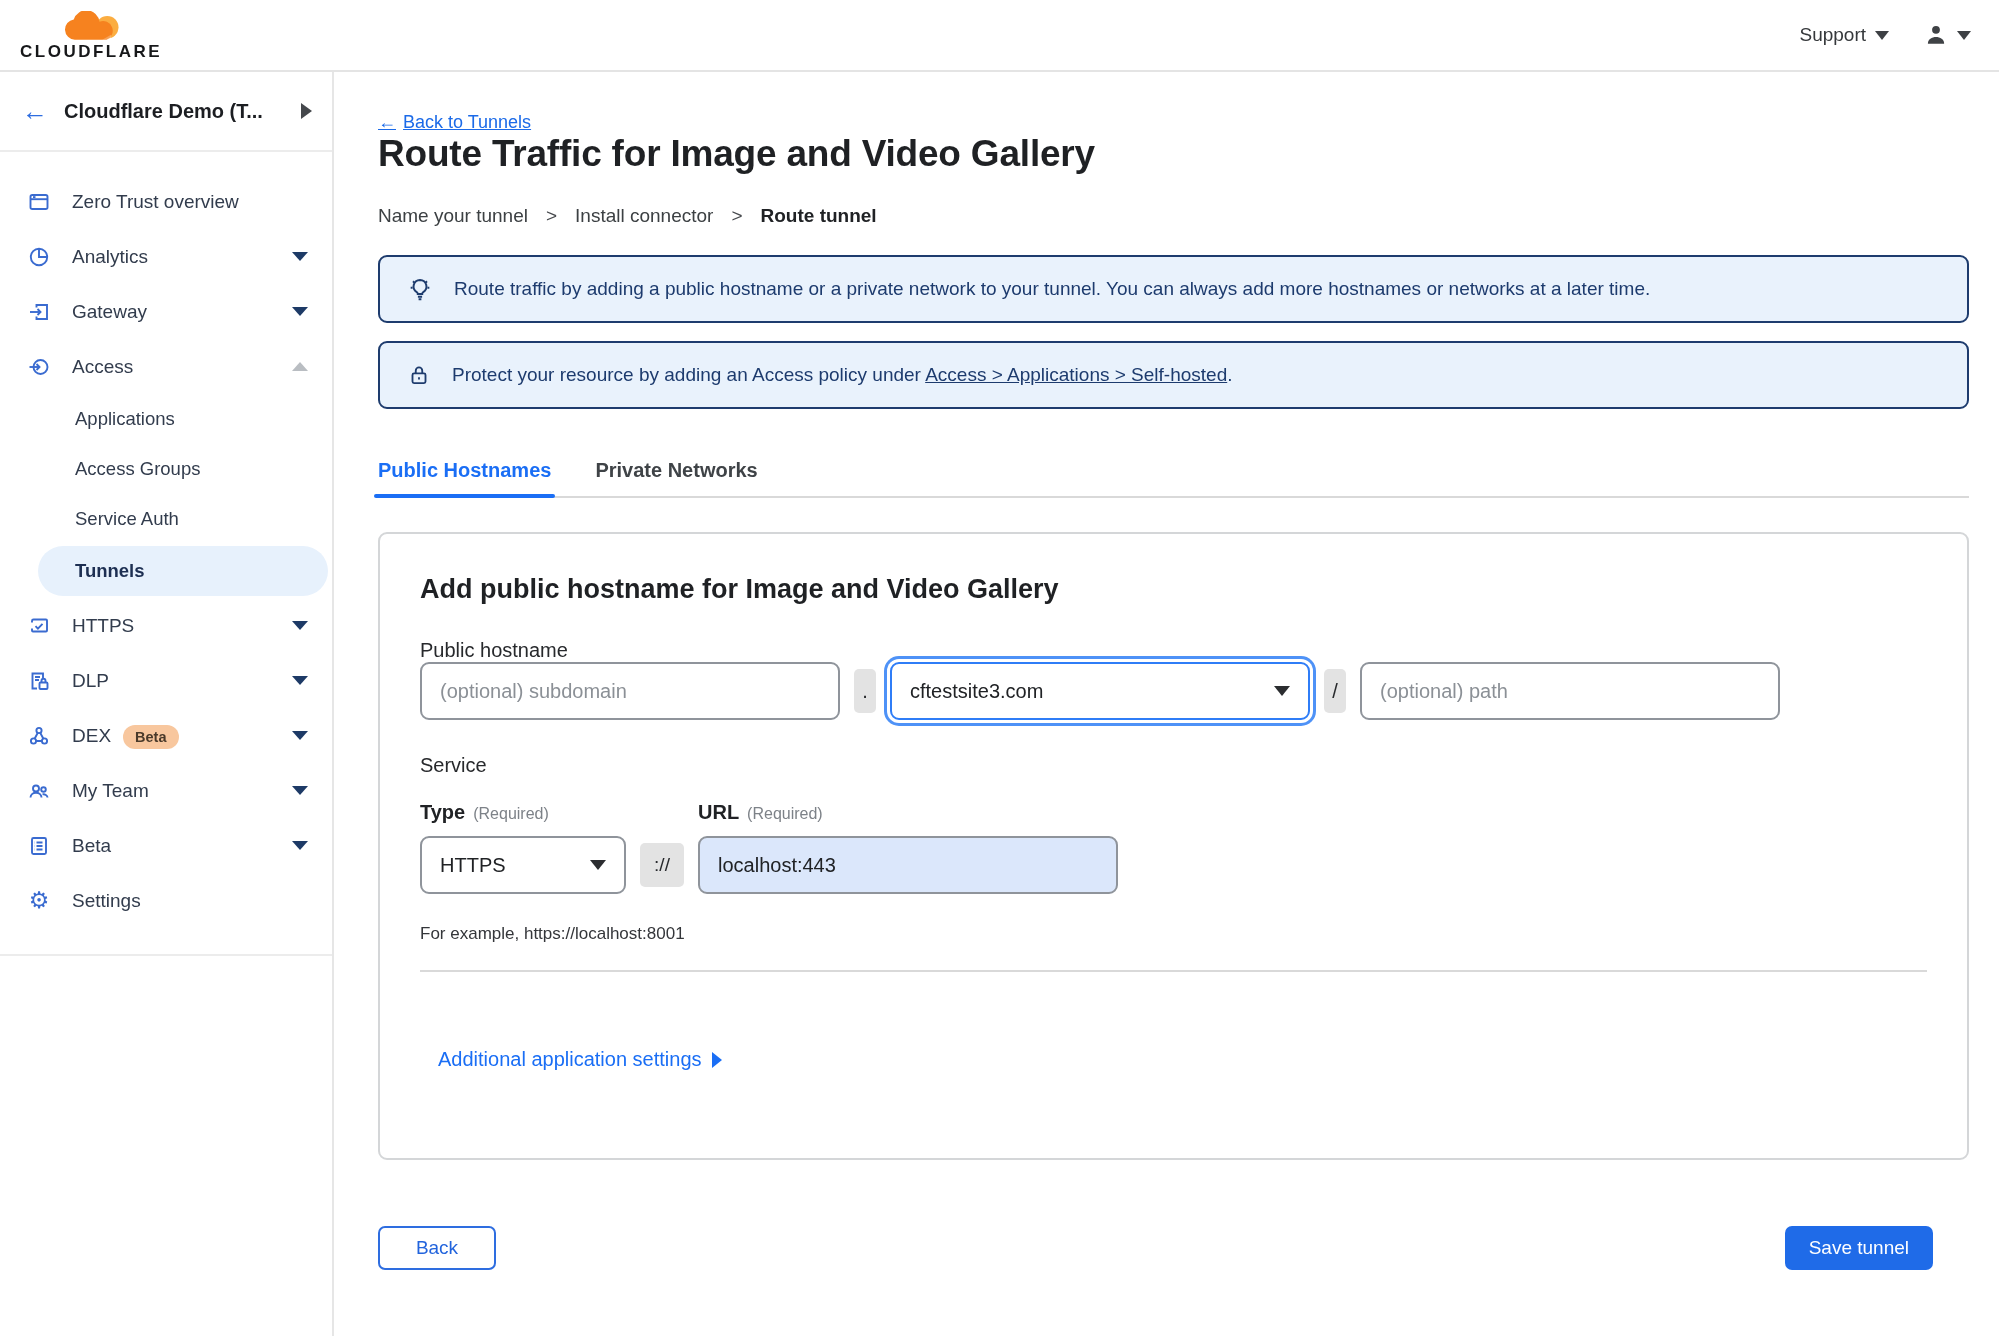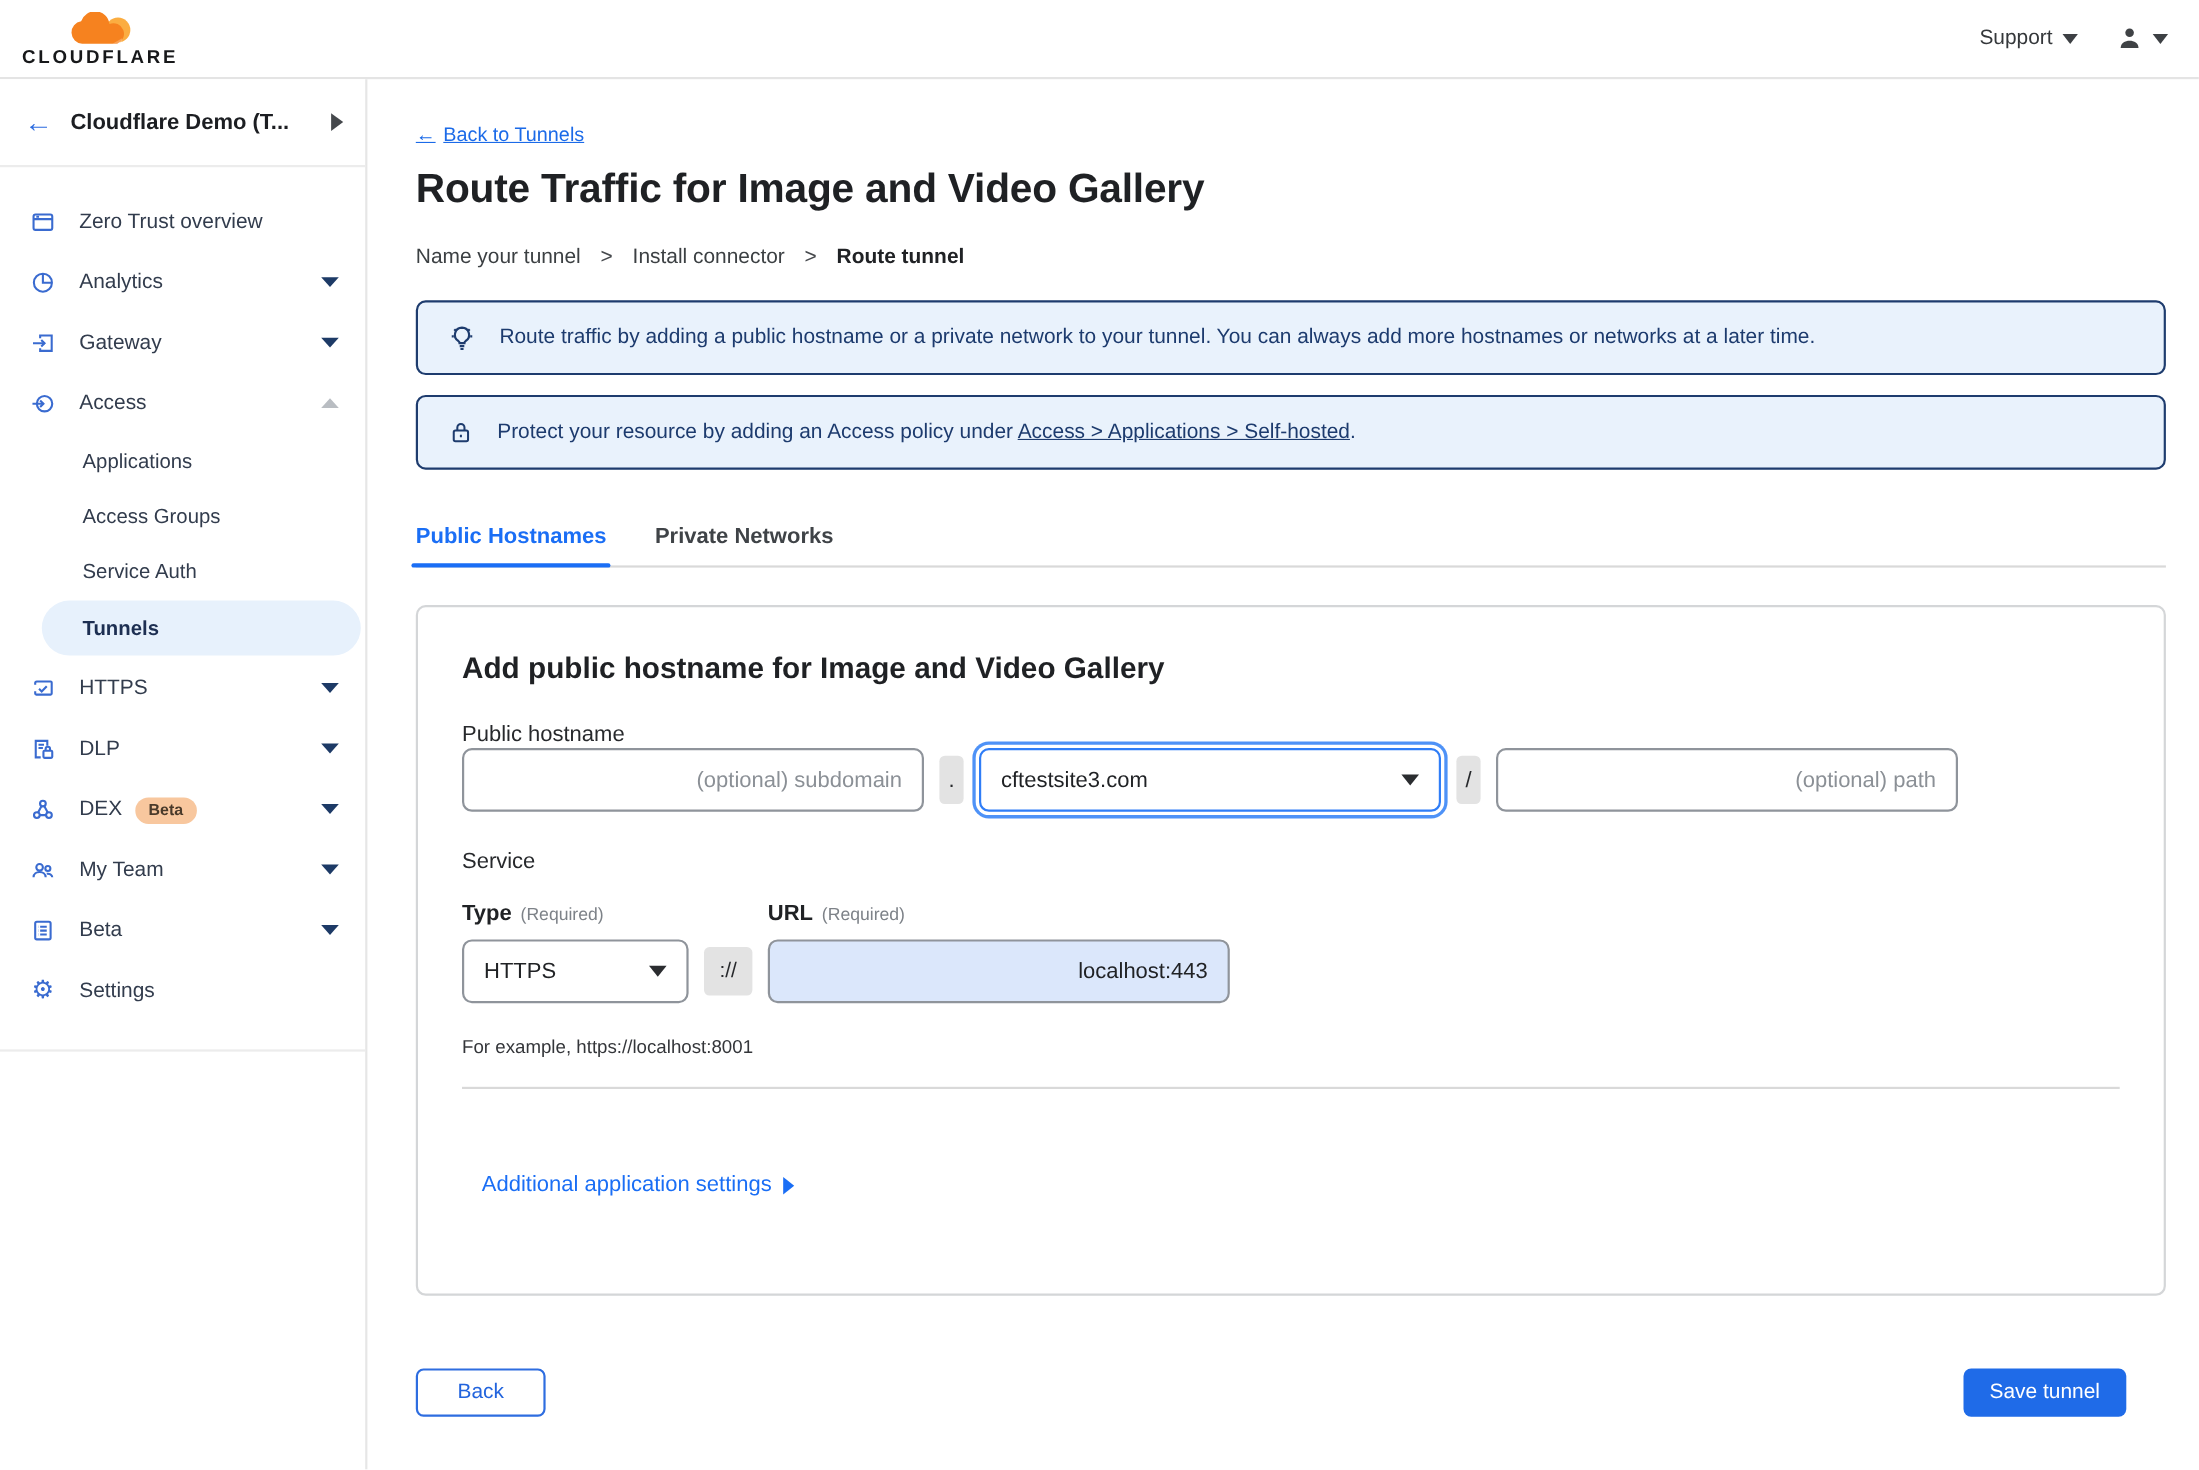--- a/index.html
+++ b/index.html
@@ -32,21 +32,21 @@
   .tri-dn { width:0; height:0; border-left:8px solid transparent; border-right:8px solid transparent; border-top:9px solid #1d3a66; }
   .tri-up-grey { width:0; height:0; border-left:8px solid transparent; border-right:8px solid transparent; border-bottom:9px solid #b9bdc2; }
   .sub-item { display:flex; align-items:center; height:50px; padding-left:75px; font-size:18.5px; color:#323c4d; cursor:pointer; }
   .sub-item.active { background:#e7f1fc; border-radius:26px; margin:2px 4px 2px 38px; padding-left:37px; font-weight:700; color:#1d2f52; }
   .badge { background:#f8c79e; color:#4a3a2a; font-size:14.5px; font-weight:700; border-radius:12px; padding:4px 12px; margin-left:12px; }
   .nav-divider { border-top:2px solid #ececec; margin-top:26px; }
   .gear-glyph { font-family:"DejaVu Sans", sans-serif; font-size:23px; color:#3a6bd0; line-height:1; }
 
   
   .back-link { display:inline-flex; gap:7px; align-items:center; color:#1b6ae8; font-size:18px; text-decoration:underline; cursor:pointer; }
-  h1 { font-size:37px; font-weight:700; color:#1f2124; margin-top:18px; letter-spacing:-0.2px; }
+  h1 { font-size:37px; font-weight:700; color:#1f2124; letter-spacing:-0.2px; }
   .steps { display:flex; align-items:center; gap:18px; margin-top:30px; font-size:19px; color:#3c4043; }
   .steps .sep { color:#46494d; }
   .steps .current { font-weight:700; color:#202225; }
 
   .banner { display:flex; align-items:center; gap:20px; background:#e9f2fc; border:2px solid #1e3c6e; border-radius:9px; padding:0 26px; height:68px; margin-top:28px; }
   .banner + .banner { margin-top:18px; }
   .banner-text { font-size:19px; color:#1d3b6e; }
   .banner-link { text-decoration:underline; cursor:pointer; }
 
   .tabs { display:flex; gap:44px; margin-top:50px; border-bottom:2px solid #d9d9d9; }
@@ -57,21 +57,21 @@
   .card { border:2px solid #d4d6d8; border-radius:9px; margin-top:34px; padding:40px 40px 0 40px; height:628px; background:#fff; }
   .card h2 { font-size:27px; font-weight:700; color:#1f2124; }
   .section-label { font-size:20px; color:#27292c; margin-top:34px; }
 
   .frow { display:flex; gap:14px; align-items:flex-start; }
   .lrow { display:flex; gap:14px; margin-top:24px; margin-bottom:12px; align-items:baseline; }
   .flabel { font-size:20px; font-weight:700; color:#202225; }
   .freq { font-size:16px; color:#7d8288; font-weight:400; margin-left:8px; }
   .w420 { width:420px; } .w22 { width:22px; } .w206 { width:206px; } .w44 { width:44px; }
 
-  .tinput { width:420px; height:58px; border:2px solid #8f949b; border-radius:9px; padding:0 18px; font-size:20px; font-family:"Liberation Sans", sans-serif; color:#202225; background:#fff;text-align:right; }
+  .tinput { width:420px; height:58px; border:2px solid #8f949b; border-radius:9px; padding:0 18px; font-size:20px; font-family:"Liberation Sans", sans-serif; color:#202225; background:#fff; }
   .tinput::placeholder { color:#8b9096; }
   .sepbox { background:#e3e3e3; border-radius:5px; color:#27292c; display:flex; align-items:center; justify-content:center; font-size:20px; align-self:center; }
   .dot-sep { width:22px; height:44px; }
   .slash-sep { width:22px; height:44px; }
   .scheme-sep { width:44px; height:44px; font-size:19px; }
 
   .select { height:58px; border:2px solid #8f949b; border-radius:9px; display:flex; align-items:center; justify-content:space-between; padding:0 18px; font-size:20px; color:#202225; cursor:pointer; background:#fff; }
   .select .sel-caret { width:0; height:0; border-left:8px solid transparent; border-right:8px solid transparent; border-top:10px solid #2b2d30; }
   .select.focused { border:2px solid #2f7df7; box-shadow:0 0 0 3px #ffffff, 0 0 0 6px #4e92f7; }
   .url-input { background:#dbe7fb; }

